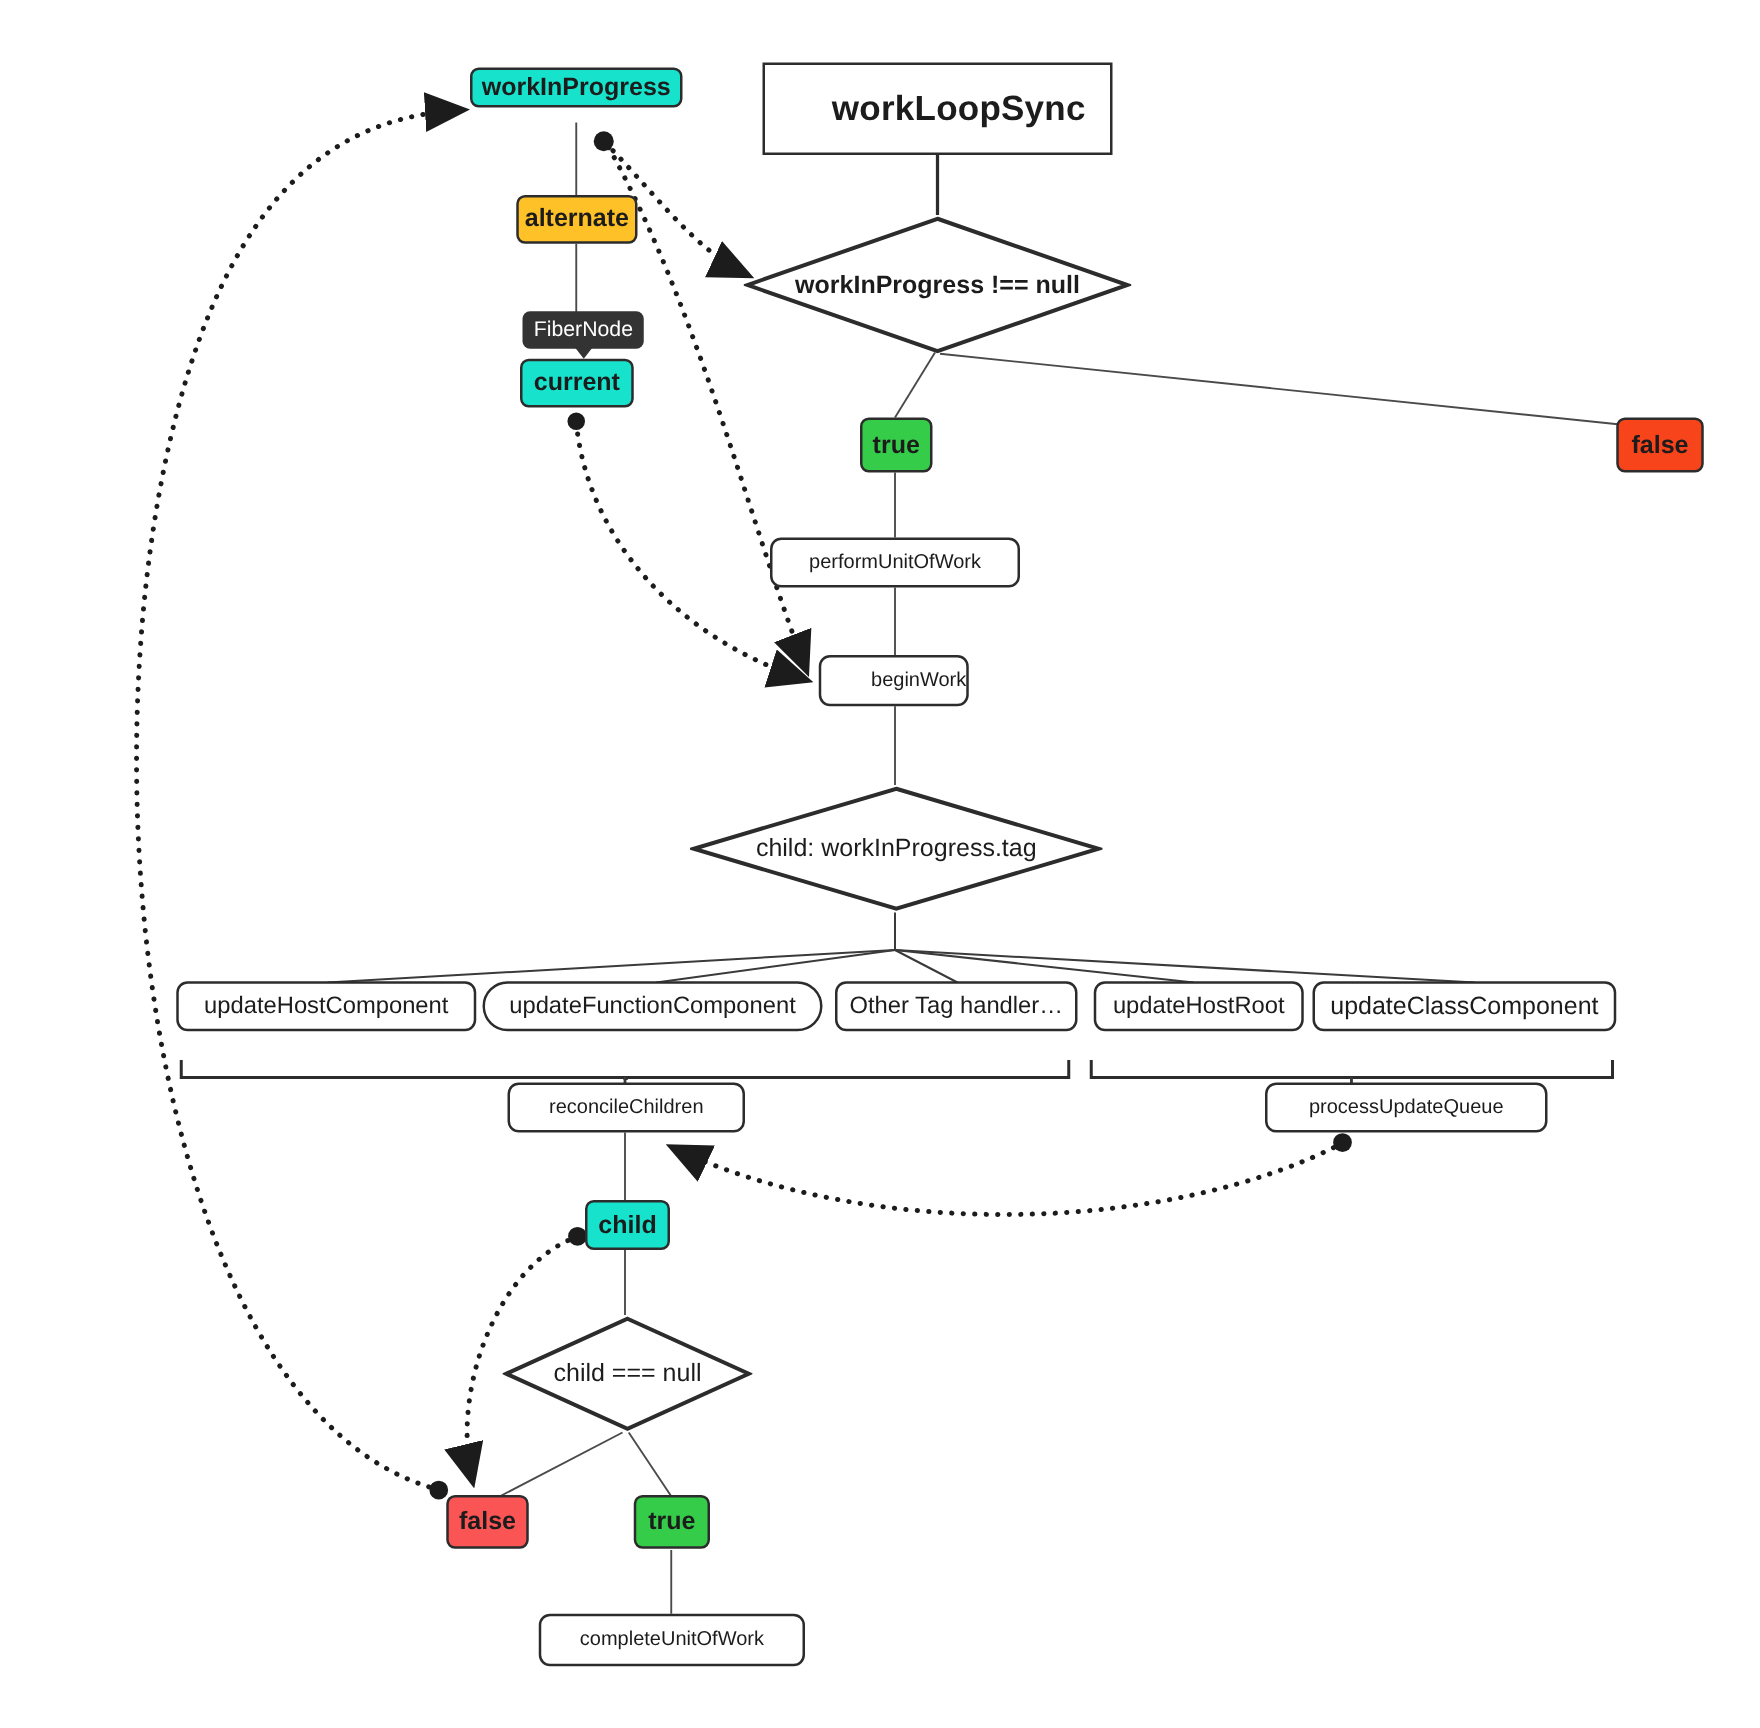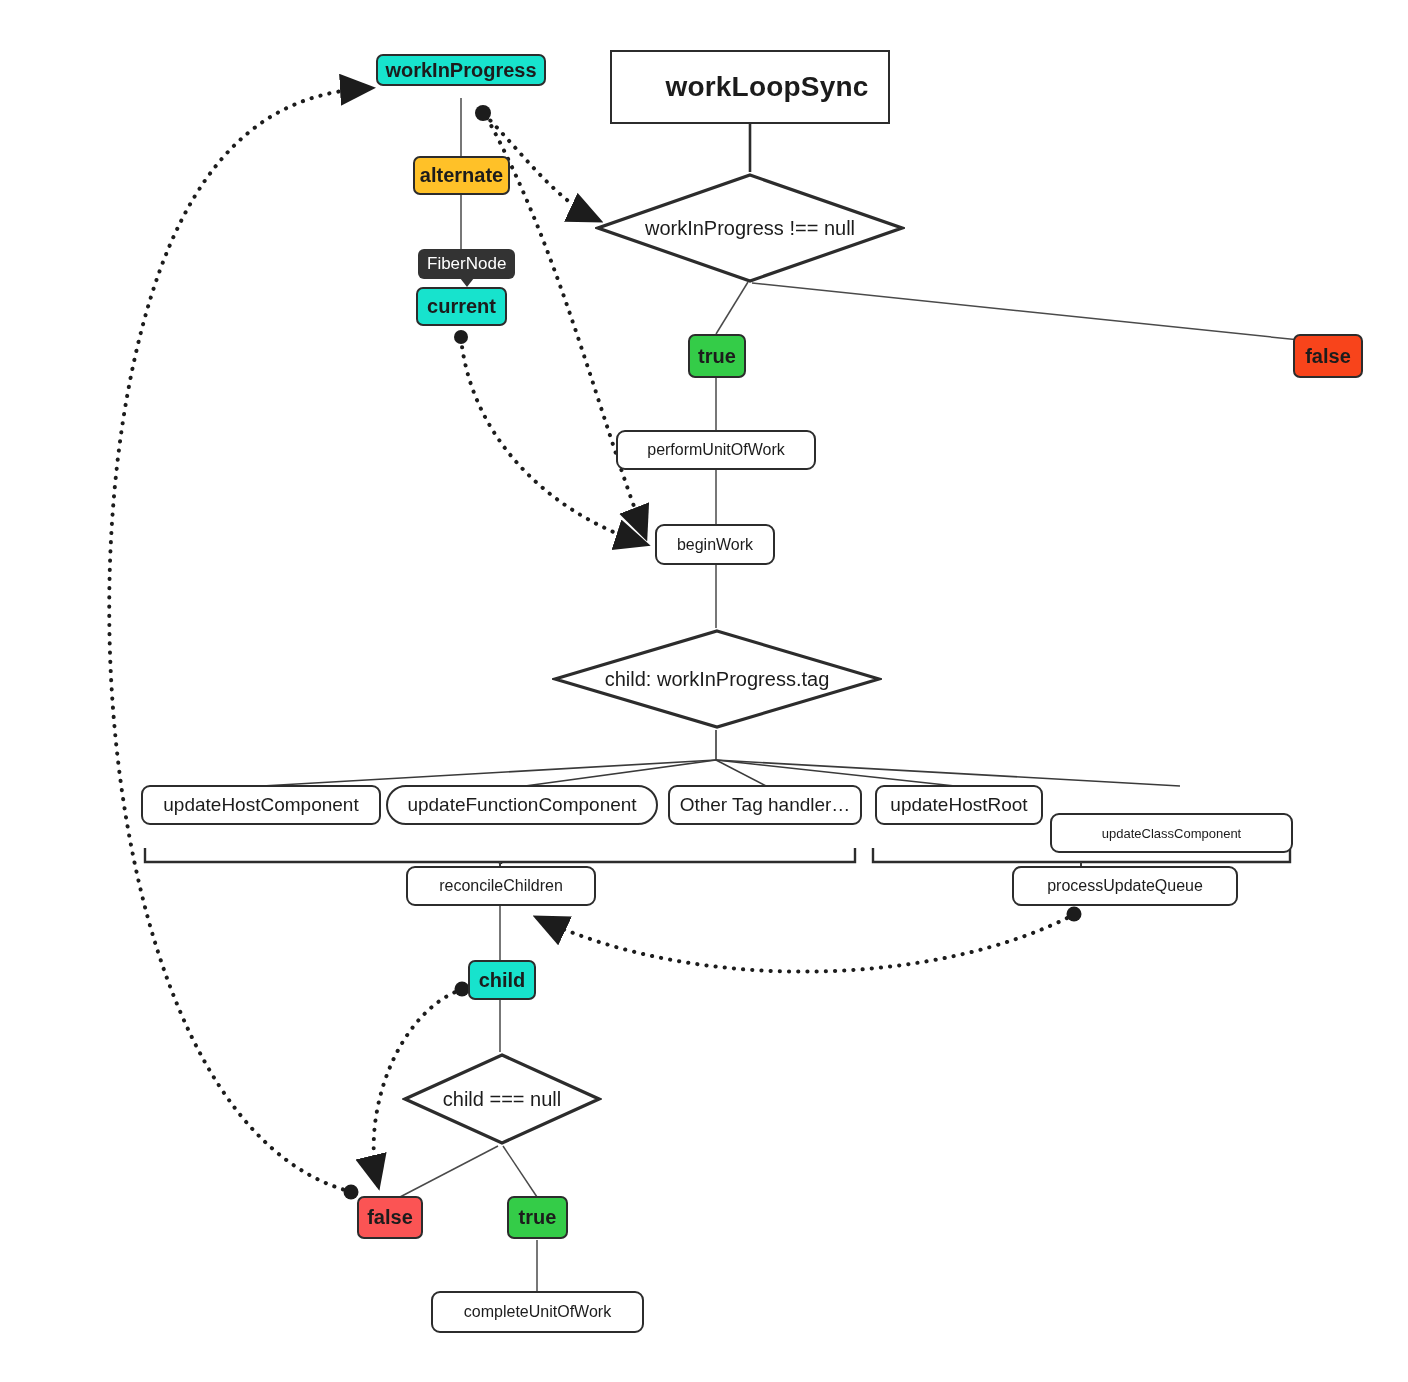--- a/index.html
+++ b/index.html
@@ -247,40 +247,40 @@
   </div>
 
   <div class="node pill teal" style="left:416px;top:287px;width:91px;height:39px;">
     <span>current</span>
   </div>
 
   <div class="node rect" style="left:610px;top:50px;width:280px;height:74px;">
     <span>workLoopSync</span>
   </div>
 
-  <div class="diamond" style="left:595px;top:172px;width:310px;height:112px;">
+  <div class="diamond" style="left:595px;top:172px;width:310px;height:112px;font-weight:bold;">
     <svg width="310" height="112" viewBox="0 0 310 112">
       <polygon points="155,3 307,56 155,109 3,56" fill="#ffffff" stroke="#2c2c2c" stroke-width="3.2"></polygon>
     </svg>
     <span class="dlabel">workInProgress !== null</span>
   </div>
 
   <div class="node pill green" style="left:688px;top:334px;width:58px;height:44px;">
     <span>true</span>
   </div>
 
   <div class="node pill red-bright" style="left:1293px;top:334px;width:70px;height:44px;">
     <span>false</span>
   </div>
 
   <div class="node rounded" style="left:616px;top:430px;width:200px;height:40px;">
     <span>performUnitOfWork</span>
   </div>
 
-  <div class="node rounded" style="left:655px;top:524px;width:120px;height:41px;">
+  <div class="node rounded" style="left:655px;top:524px;width:120px;height:41px;justify-content:flex-end;">
     <span>beginWork</span>
   </div>
 
   <div class="diamond" style="left:552px;top:628px;width:330px;height:102px;">
     <svg width="330" height="102" viewBox="0 0 330 102">
       <polygon points="165,3 327,51 165,99 3,51" fill="#ffffff" stroke="#2c2c2c" stroke-width="3.2"></polygon>
     </svg>
     <span class="dlabel">child: workInProgress.tag</span>
   </div>
 
@@ -289,21 +289,21 @@
   </div>
   <div class="node rounded" style="left:386px;top:785px;width:272px;height:40px;font-size:19px;border-radius:20px;">
     <span>updateFunctionComponent</span>
   </div>
   <div class="node rounded" style="left:668px;top:785px;width:194px;height:40px;font-size:19px;">
     <span>Other Tag handler…</span>
   </div>
   <div class="node rounded" style="left:875px;top:785px;width:168px;height:40px;font-size:19px;">
     <span>updateHostRoot</span>
   </div>
-  <div class="node rounded" style="left:1050px;top:785px;width:243px;height:40px;font-size:13px;margin-top:28px;">
+  <div class="node rounded" style="left:1050px;top:785px;width:243px;height:40px;font-size:20px;">
     <span>updateClassComponent</span>
   </div>
 
   <div class="node rounded" style="left:406px;top:866px;width:190px;height:40px;">
     <span>reconcileChildren</span>
   </div>
 
   <div class="node rounded" style="left:968px;top:866px;width:226px;height:40px;margin-left:44px;">
     <span>processUpdateQueue</span>
   </div>

